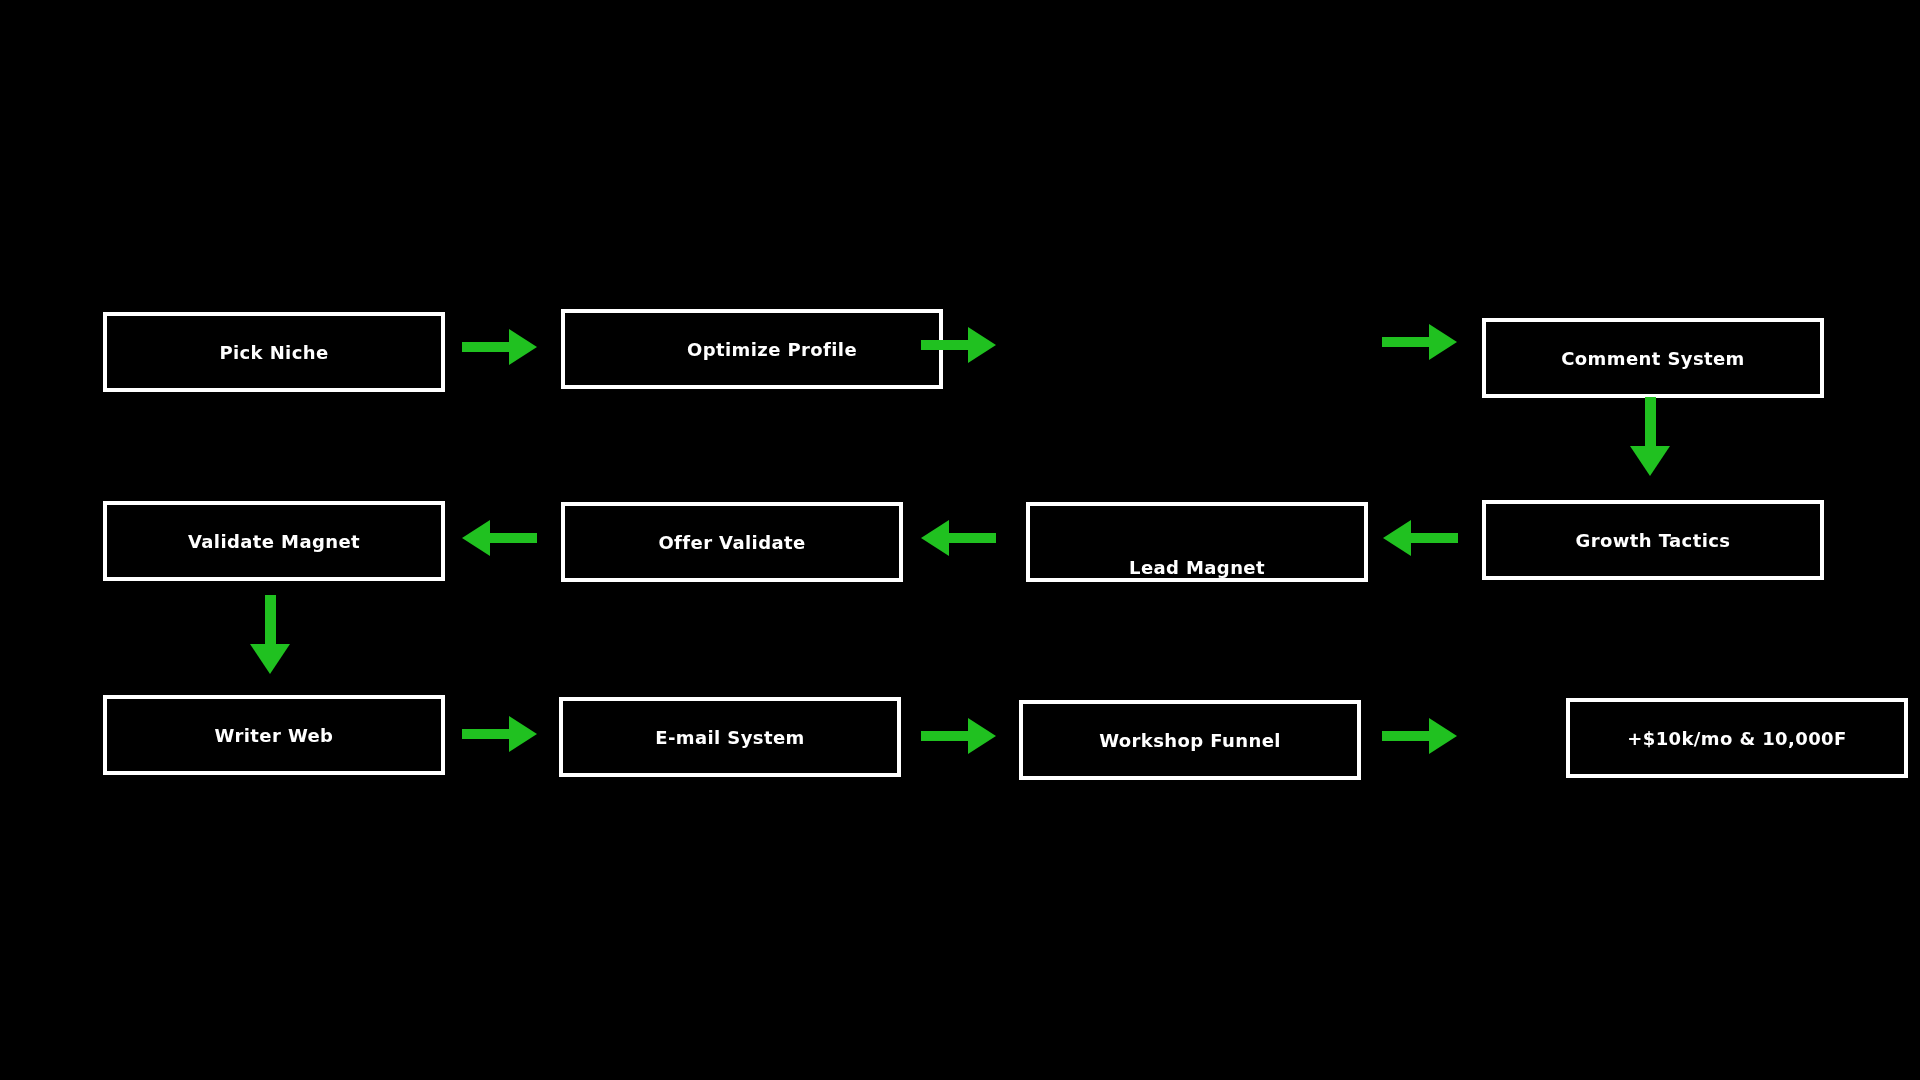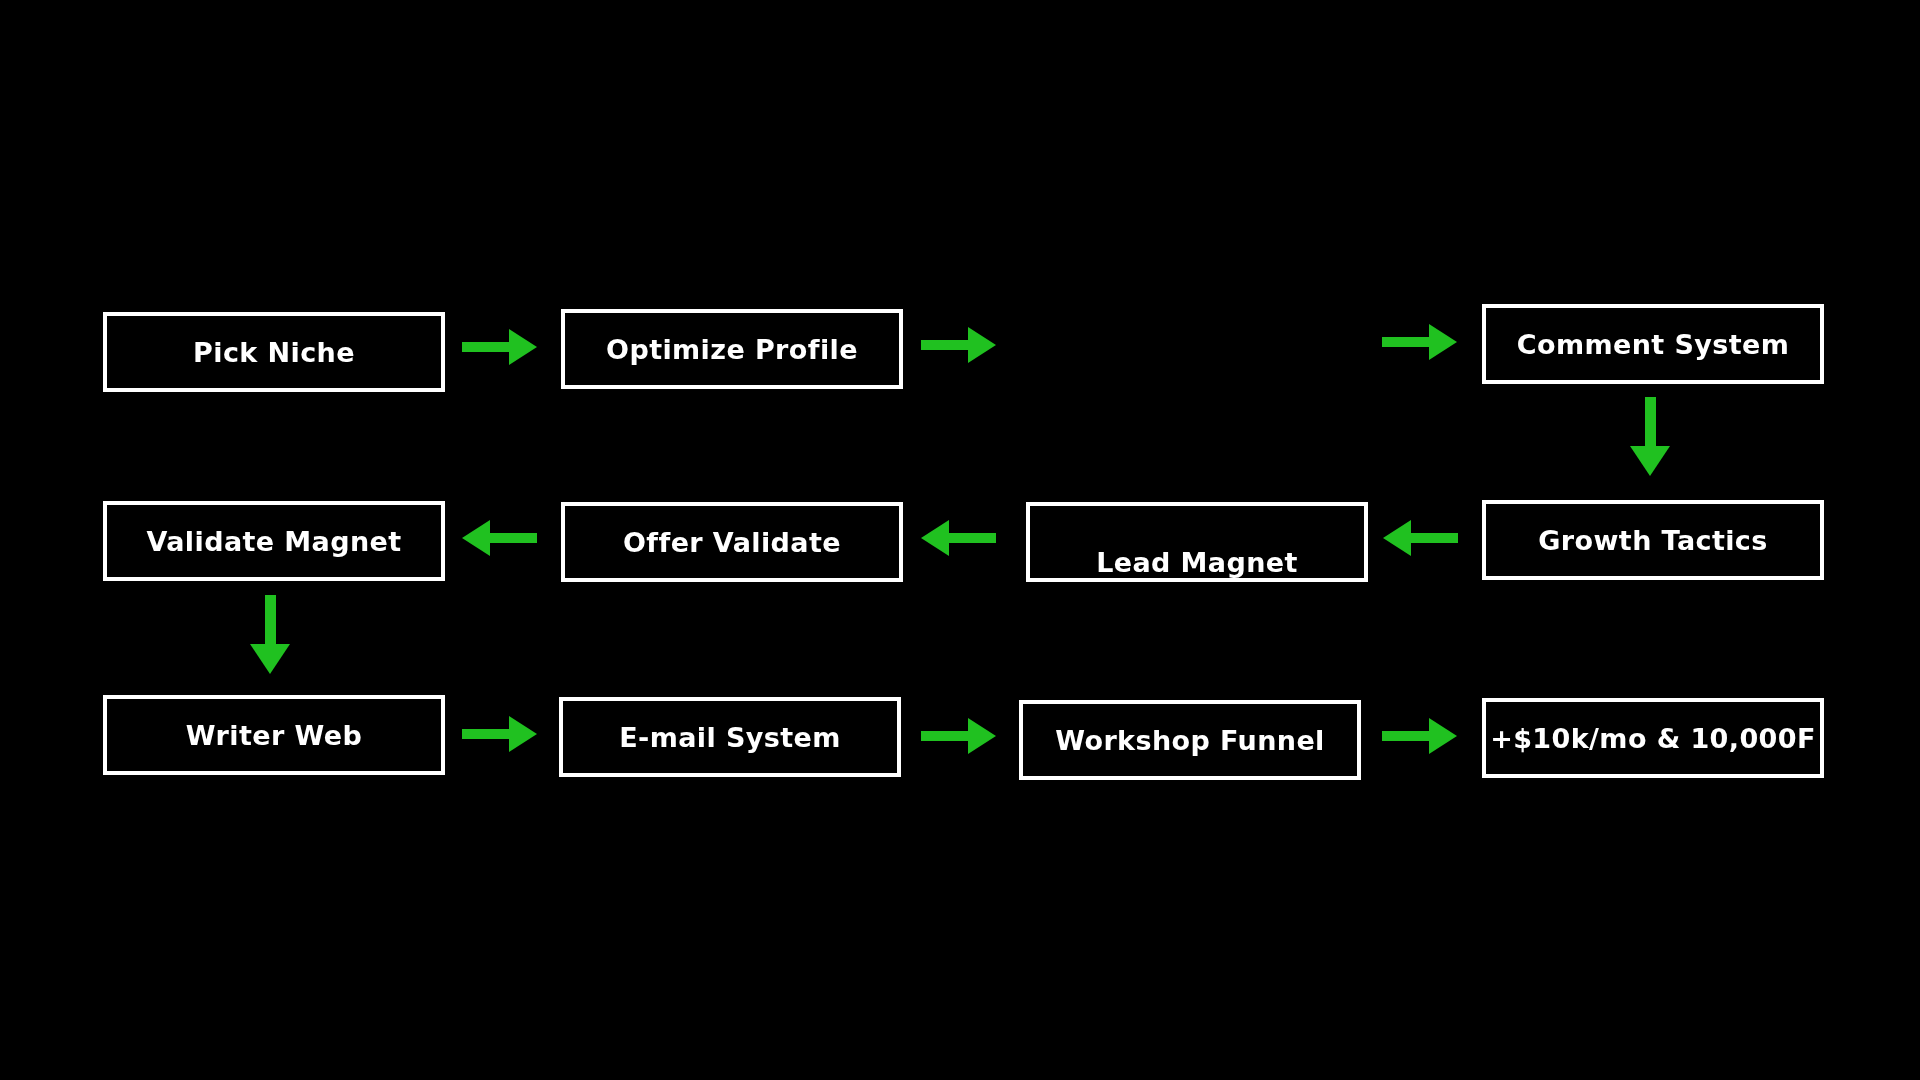--- a/index.html
+++ b/index.html
@@ -22,37 +22,37 @@
     border: 4px solid var(--box-border, #ffffff);
     background: var(--background, #000000);
     display: flex;
     align-items: center;
     justify-content: center;
     box-sizing: content-box;
   }
   .node span {
     color: var(--text, #ffffff);
     font-weight: 700;
-    font-size: 27px;
+    font-size: 18px;
     letter-spacing: 0.4px;
     white-space: nowrap;
   }
   
   .n0  { left: 103px;  top: 312px; }
-  .n1  { left: 561px;  top: 309px; }
+  .n1  { left: 561px;  top: 309px; padding-left: 40px; }
   .n2  { left: 1021px; top: 306px; }
-  .n3  { left: 1482px; top: 304px; justify-content: center; }
+  .n3  { left: 1482px; top: 318px; justify-content: center; }
   .n4  { left: 1482px; top: 500px; }
   .n5  { left: 1026px; top: 502px; align-items: flex-end; }
   .n6  { left: 561px;  top: 502px; }
   .n7  { left: 103px;  top: 501px; }
   .n8  { left: 103px;  top: 695px; text-align: center; }
   .n9  { left: 559px;  top: 697px; }
   .n10 { left: 1019px; top: 700px; }
-  .n11 { left: 1482px; top: 698px; }
+  .n11 { left: 1566px; top: 698px; }
 
   
   .arrow {
     position: absolute;
     display: flex;
     align-items: center;
   }
   .arrow .stem { background: var(--arrow, #20c120); }
   .arrow.right .stem { width: 47px; height: 10px; }
   .arrow.right .head {

